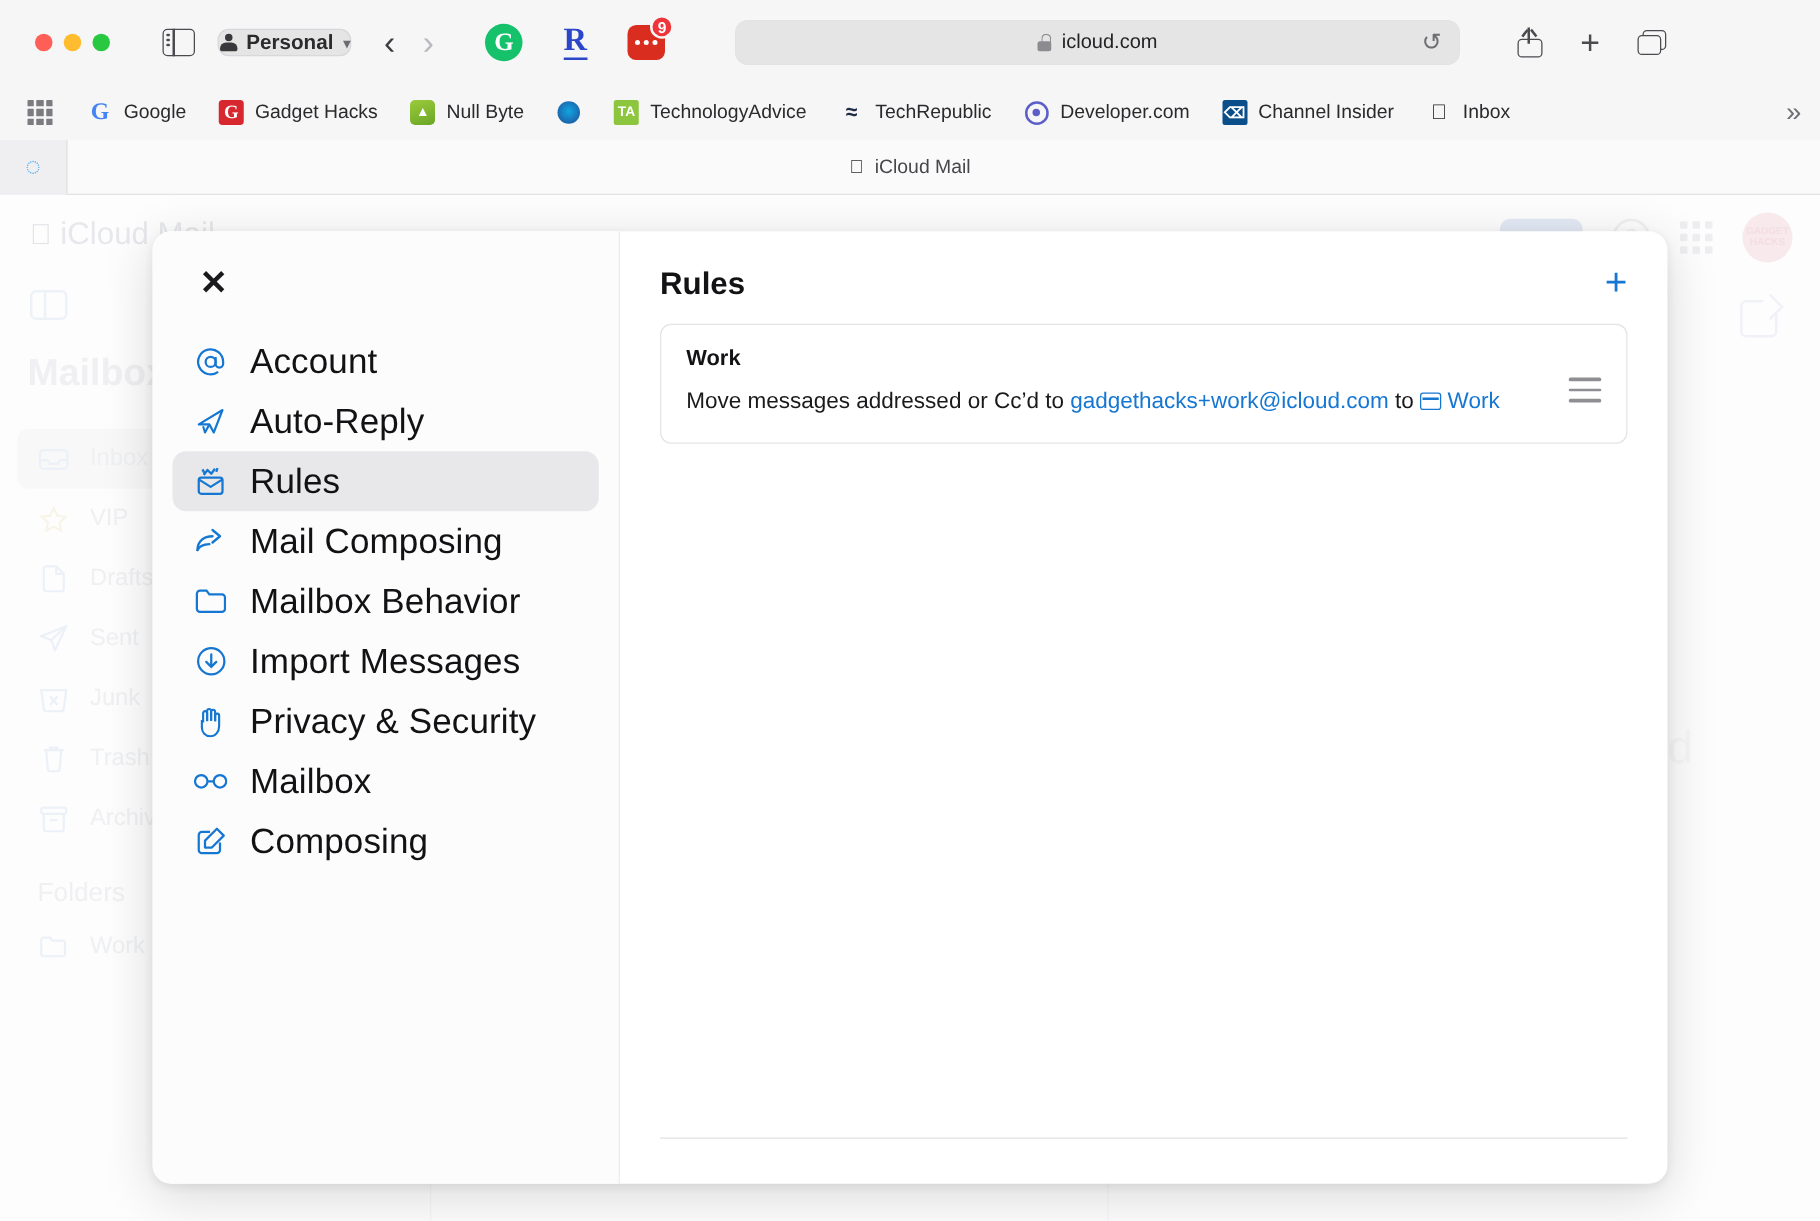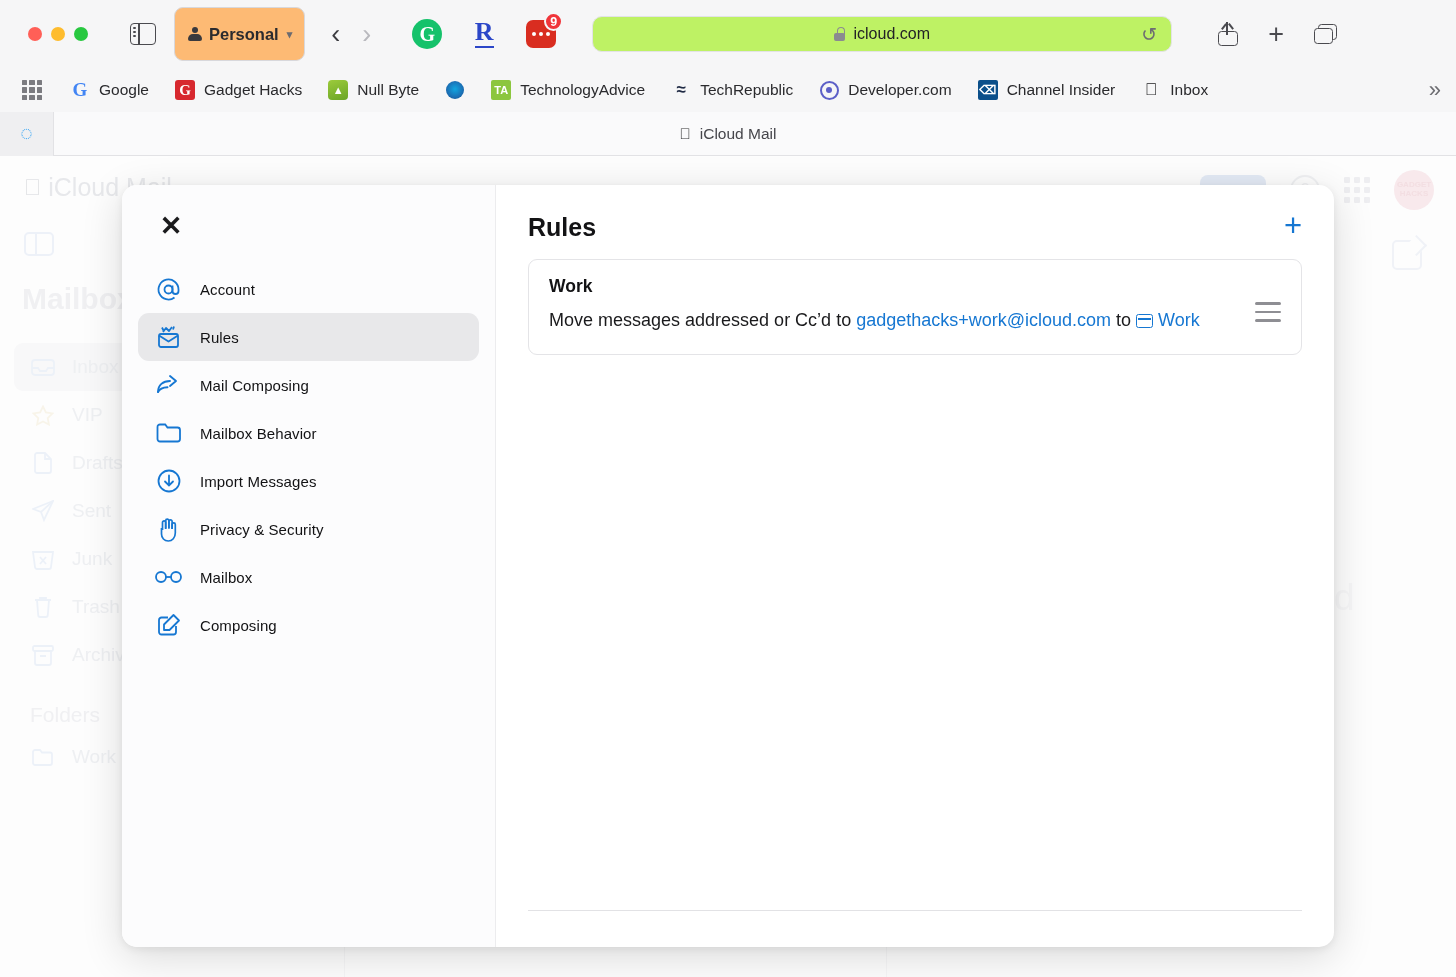--- a/index.html
+++ b/index.html
@@ -23,22 +23,22 @@
   .tl.y { background:#febc2e; }
   .tl.g { background:#28c840; }
 
   .sidebar-toggle { margin-left:42px; width:26px; height:22px; position:relative; cursor:default; }
   .sb-rect { position:absolute; inset:0; border:1.8px solid #4a4a4f; border-radius:4px; }
   .sb-div { position:absolute; left:8px; top:0; bottom:0; width:1.8px; background:#4a4a4f; }
   .sb-dots { position:absolute; left:2.6px; top:4px; display:flex; flex-direction:column; gap:2.6px; }
   .sb-dots i { display:block; width:3.4px; height:1.6px; background:#4a4a4f; border-radius:1px; }
 
   .profile-btn {
-    margin-left:18px; height:54px; display:flex; align-items:center; gap:7px;
-    padding:0 12px; border:1px solid #d8d8dc; border-radius:9px; background:#fdba74;
+    margin-left:18px; height:22px; display:flex; align-items:center; gap:7px;
+    padding:0 0; border:1px solid #d8d8dc; border-radius:9px; background:#e5e5e5;
     font-size:16.5px; font-weight:700; color:#2b2b2e;
   }
   .person-ico { width:15px; height:15px; position:relative; }
   .person-ico::before { content:""; position:absolute; left:4.5px; top:0; width:6px; height:6px; border-radius:50%; background:#39393d; }
   .person-ico::after { content:""; position:absolute; left:0.5px; top:7.5px; width:14px; height:7px; border-radius:7px 7px 3px 3px; background:#39393d; }
   .chev-d { font-size:11px; color:#6b6b70; margin-left:1px; }
 
   .navarrows { display:flex; align-items:center; gap:22px; margin-left:26px; }
   .navarr { font-size:27px; font-weight:300; line-height:1; }
   .navarr.back { color:#3c3c41; }
@@ -51,22 +51,22 @@
       font-family:"Liberation Serif", serif; }
   .ext-r { font-family:"Liberation Serif", serif; font-size:26px; font-weight:700; color:#2b46c8; line-height:0.95; }
   .ext-r u { display:block; height:2.5px; background:#2b46c8; margin-top:1px; }
   .ext-red { width:30px; height:28px; border-radius:7px; background:#d92d20; display:flex; align-items:center; justify-content:center; gap:2.5px; }
   .ext-red i { width:4.5px; height:4.5px; border-radius:50%; background:#fff; display:block; }
   .badge9 { position:absolute; right:-6px; top:-6px; min-width:19px; height:19px; padding:0 4px;
       border-radius:10px; background:#f0353a; color:#fff; font-size:12.5px; font-weight:700;
       display:flex; align-items:center; justify-content:center; border:2px solid #f6f6f7; }
 
   .urlbar {
-    margin-left:35px; width:580px; height:36px; border-radius:10px;
-    background:#bef264; border:1px solid #e3e3e6;
+    margin-left:55px; width:580px; height:36px; border-radius:10px;
+    background:#e5e5e5; border:1px solid #e3e3e6;
     display:flex; align-items:center; justify-content:center; position:relative;
   }
   .url-inner { display:flex; align-items:center; gap:8px; }
   .lock { width:11px; height:14px; position:relative; }
   .lock::before { content:""; position:absolute; left:0; bottom:0; width:11px; height:8.5px; background:#8b8b90; border-radius:2px; }
   .lock::after { content:""; position:absolute; left:2.3px; top:0; width:6.4px; height:7px; border:1.7px solid #8b8b90; border-bottom:none; border-radius:4px 4px 0 0; }
   .url-text { font-size:16px; color:#232326; }
   .reload { position:absolute; right:14px; font-size:19px; color:#6d6d72; line-height:1; }
 
   .right-icons { display:flex; align-items:center; gap:30px; margin-left:46px; }
@@ -153,21 +153,21 @@
     box-shadow:0 10px 42px rgba(0,0,0,0.14), 0 2px 8px rgba(0,0,0,0.07);
     display:flex; overflow:hidden;
   }
   .modal-side { width:374px; background:#fcfcfd; border-right:1px solid #ececee; position:relative; }
   .close-x { position:absolute; left:32px; top:24px; width:34px; height:34px; display:flex; align-items:center; justify-content:center;
     font-size:27px; font-weight:600; color:#1a1a1c; line-height:1; }
   .side-list { position:absolute; left:16px; right:16px; top:80px; }
   .side-item { display:flex; align-items:center; gap:18px; height:48px; padding-left:17px; border-radius:11px; }
   .side-item.active { background:#e8e8ea; }
   .side-ico { width:27px; height:24px; flex:0 0 27px; display:flex; align-items:center; justify-content:center; color:#1677d2; }
-  .side-label { font-size:15px; color:#121214; letter-spacing:0.1px; }
+  .side-label { font-size:28px; color:#121214; letter-spacing:0.1px; }
 
   .modal-main { flex:1; position:relative; }
   .rules-title { position:absolute; left:32px; top:28px; font-size:25px; font-weight:700; color:#131315; }
   .add-rule { position:absolute; right:32px; top:28px; font-size:31px; color:#1677d2; line-height:0.85; font-weight:300; }
   .rule-card {
     position:absolute; left:32px; right:32px; top:74px;
     border:1px solid #e4e4e7; border-radius:9px; background:#fff;
     padding:16px 20px 18px 20px; display:flex; align-items:flex-start; gap:14px;
   }
   .rule-body { flex:1; }
@@ -448,20 +448,29 @@
         <div class="side-item">
           <span class="side-ico">
               <svg width="25" height="25" viewBox="0 0 25 25" fill="none" stroke="currentColor" stroke-width="1.8">
                 <circle cx="12.5" cy="12.5" r="4"></circle>
                 <path d="M16.5 8.5v5.5a3 3 0 006 0v-1.5a10 10 0 10-4 8"></path>
               </svg>
             </span>
           <span class="side-label">Account</span>
         </div>
 
+        <div class="side-item">
+          <span class="side-ico">
+              <svg width="26" height="24" viewBox="0 0 26 24" fill="none" stroke="currentColor" stroke-width="1.7" stroke-linejoin="round">
+                <path d="M3 14.5l19-11.5-7 18-3.5-6.5z"></path>
+                <path d="M11.5 14.5L8 21l-1.5-5"></path>
+              </svg>
+            </span>
+          <span class="side-label">Auto-Reply</span>
+        </div>
 
         <div class="side-item active">
           <span class="side-ico">
               <svg width="25" height="24" viewBox="0 0 25 24" fill="none" stroke="currentColor" stroke-width="1.8" stroke-linejoin="round">
                 <rect x="3" y="9" width="19" height="13" rx="2"></rect>
                 <path d="M3 10.5l9.5 6 9.5-6"></path>
                 <path d="M7 7l3-4 3 3 3-4"></path>
                 <path d="M6 2.5l1.5 3M18 1.5L17 4.5"></path>
               </svg>
             </span>

